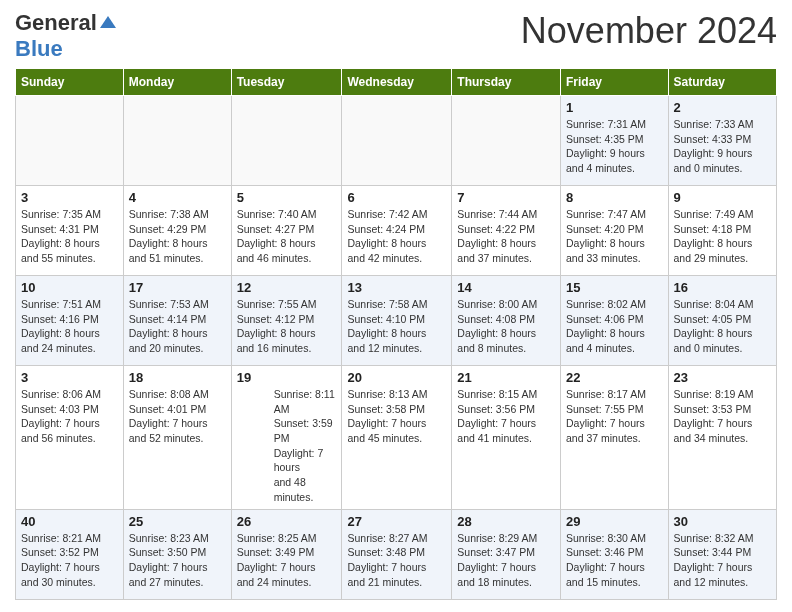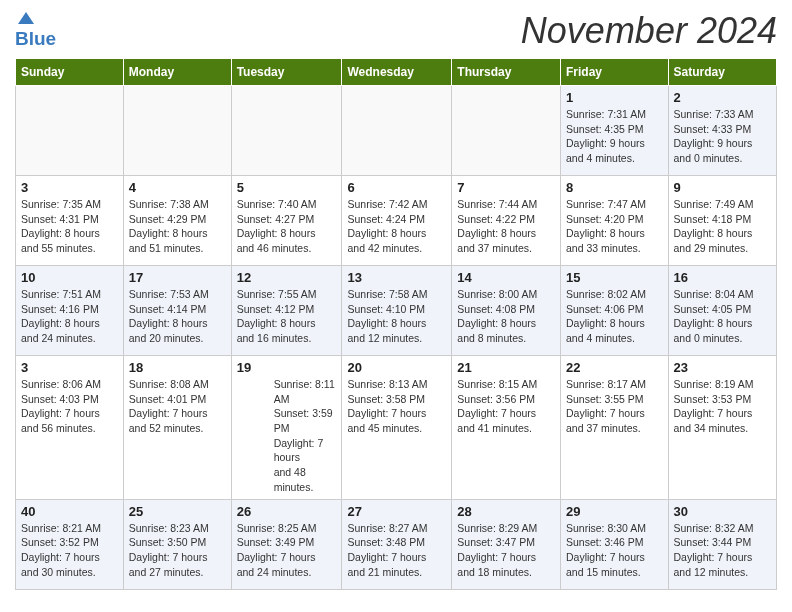--- a/index.html
+++ b/index.html
@@ -24,32 +24,31 @@
     .logo-text {
       display: flex;
       align-items: center;
     }
     .logo-general {
       font-size: 22px;
       font-weight: bold;
       color: #333;
     }
     .logo-blue {
-      font-size: 19px;
+      font-size: 22px;
       font-weight: bold;
       color: #3a7abf;
     }
     .logo-icon {
       width: 18px;
       height: 18px;
       margin-left: 2px;
     }
     .title-section {
       text-align: right;
-      font-style: italic;
     }
     .month-title {
       font-size: 36px;
       font-weight: normal;
       color: #333;
     }
     .location {
       font-size: 15px;
       color: #555;
       margin-top: 2px;
@@ -97,20 +96,21 @@
     .empty-cell {
       background-color: #f9f9f9 !important;
     }
   </style>
 </head>
 <body>
 
 <div class="header">
   <div class="logo">
     <div class="logo-text">
+      <span class="logo-general">General</span>
       <svg class="logo-icon" viewBox="0 0 18 18">
         <polygon points="9,2 17,14 1,14" fill="#3a7abf"></polygon>
       </svg>
     </div>
     <span class="logo-blue">Blue</span>
   </div>
   <div class="title-section">
     <div class="month-title">November 2024</div>
   </div>
 </div>
@@ -283,21 +283,21 @@
         <td>
           <span class="day-number">21</span>
           <div class="day-info" style="white-space: pre-line;">Sunrise: 8:15 AM
 Sunset: 3:56 PM
 Daylight: 7 hours
 and 41 minutes.</div>
         </td>
         <td>
           <span class="day-number">22</span>
           <div class="day-info" style="white-space: pre-line;">Sunrise: 8:17 AM
-Sunset: 3:55 PM
+Sunset: 7:55 PM
 Daylight: 7 hours
 and 37 minutes.</div>
         </td>
         <td>
           <span class="day-number">23</span>
           <div class="day-info" style="white-space: pre-line;">Sunrise: 8:19 AM
 Sunset: 3:53 PM
 Daylight: 7 hours
 and 34 minutes.</div>
         </td>

